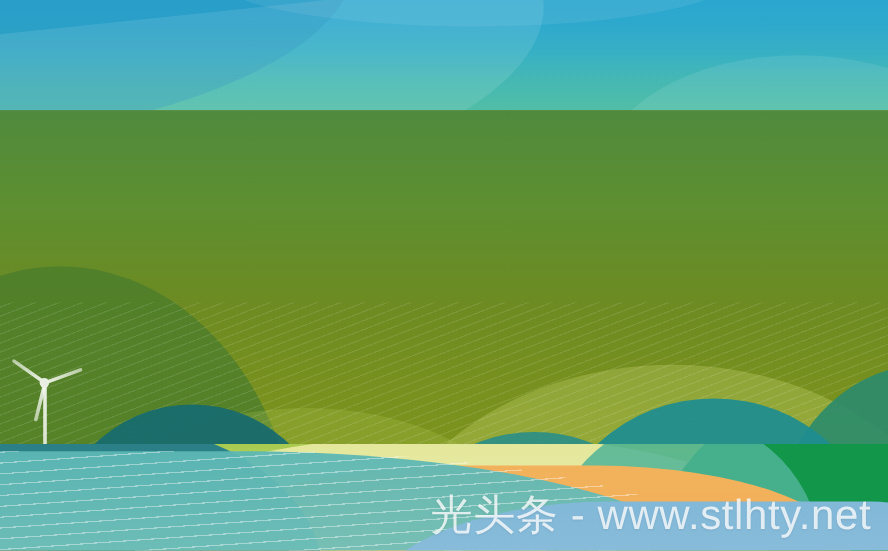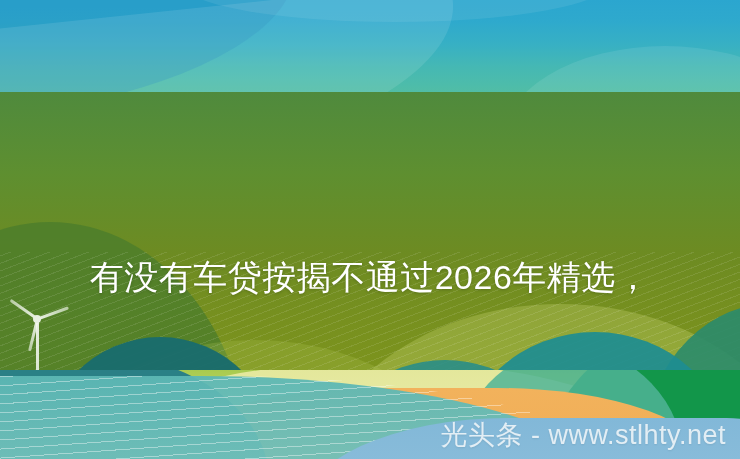--- a/index.html
+++ b/index.html
@@ -291,21 +291,21 @@
     white-space: pre;
   }
   .title-line { display: block; }
 
   
   .watermark {
     position: absolute;
     right: 14px;
     bottom: 6px;
     color: rgba(255,255,255,0.78);
-    font-size: 27px;
+    font-size: 35px;
     letter-spacing: 0.5px;
     white-space: nowrap;
     text-shadow: 0 1px 2px rgba(0,0,0,0.08);
   }
 </style>
 </head>
 <body>
 
 <div id="cover">
 
@@ -362,19 +362,18 @@
     <div class="bot-green-dark"></div>
     <div class="bot-green-mid"></div>
     <div class="bot-orange"></div>
     <div class="bot-teal-left"></div>
     <div class="bot-wave1"></div>
     <div class="bot-lines"></div>
     <div class="bot-blue"></div>
   </div>
 
   <div class="title-block">
-    <span class="title-line">有没有车贷按揭不通过2026年精选，</span>
     
   </div>
 
   <div class="watermark">光头条 - www.stlhty.net</div>
 
 </div>
 
 </body></html>

